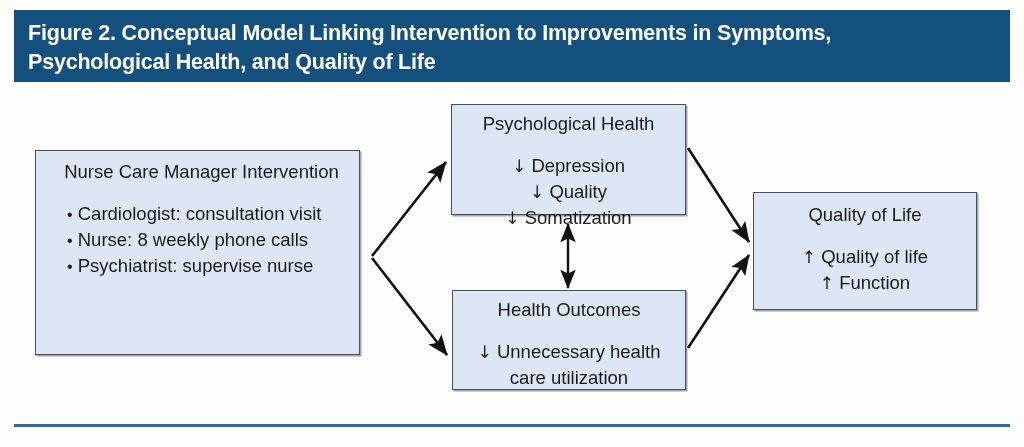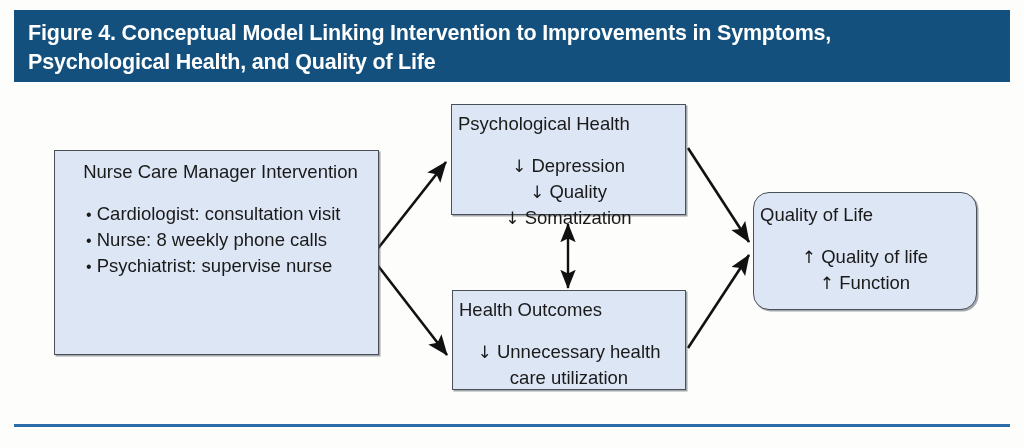--- a/index.html
+++ b/index.html
@@ -46,34 +46,34 @@
     background: #dde6f5;
     border: 1.5px solid #4a4f58;
     box-sizing: border-box;
     box-shadow: 1.5px 1.5px 0 0 rgba(90,95,105,0.55);
     color: #1a1a1a;
     font-size: 18.5px;
     line-height: 25px;
     font-family: "Liberation Sans", sans-serif;
   }
   .node .node-title {
-    text-align: left;
+    text-align: center;
     white-space: nowrap;
   }
   .node ul {
     list-style: none;
     margin: 17px;
     padding: 0;
   }
   .node li {
     white-space: nowrap;
   }
   
   #node-intervention {
-    left: 54px;
+    left: 35px;
     top: 150px;
     width: 325px;
     height: 205px;
     padding: 8px 10px 0 14px;
   }
   #node-intervention .node-title {
     text-align: center;
     padding-left: 4px;
   }
   #node-intervention li {
@@ -101,21 +101,20 @@
     padding: 6px 6px 0 6px;
     text-align: center;
   }
   #node-qol {
     left: 753px;
     top: 192px;
     width: 224px;
     height: 118px;
     padding: 9px 6px 0 6px;
     text-align: center;
-    border-radius: 16px;
   }
   .arrow-glyph {
     font-family: "DejaVu Sans", sans-serif;
     font-size: 17px;
   }
   
   #connectors {
     position: absolute;
     left: 0; top: 0;
     width: 1024px;
@@ -131,21 +130,21 @@
     height: 2.5px;
     background: #2a6ca8;
   }
 </style>
 </head>
 <body>
 
 <div id="figure-root">
 
   <div class="title-band">
-    <div class="title-text">Figure 4. Conceptual Model Linking Intervention to Improvements in Symptoms,
+    <div class="title-text">Figure 2. Conceptual Model Linking Intervention to Improvements in Symptoms,
 Psychological Health, and Quality of Life</div>
   </div>
 
   <svg id="connectors" viewBox="0 0 1024 447" xmlns="http://www.w3.org/2000/svg">
     <defs>
       <marker id="ah" markerWidth="9" markerHeight="9" refX="7.6" refY="3.2" orient="auto" markerUnits="strokeWidth">
         <path d="M0,0 L8,3.2 L0,6.4 L1.6,3.2 z" fill="#111111"></path>
       </marker>
       <marker id="ah-start" markerWidth="9" markerHeight="9" refX="7.6" refY="3.2" orient="auto-start-reverse" markerUnits="strokeWidth">
         <path d="M0,0 L8,3.2 L0,6.4 L1.6,3.2 z" fill="#111111"></path>

